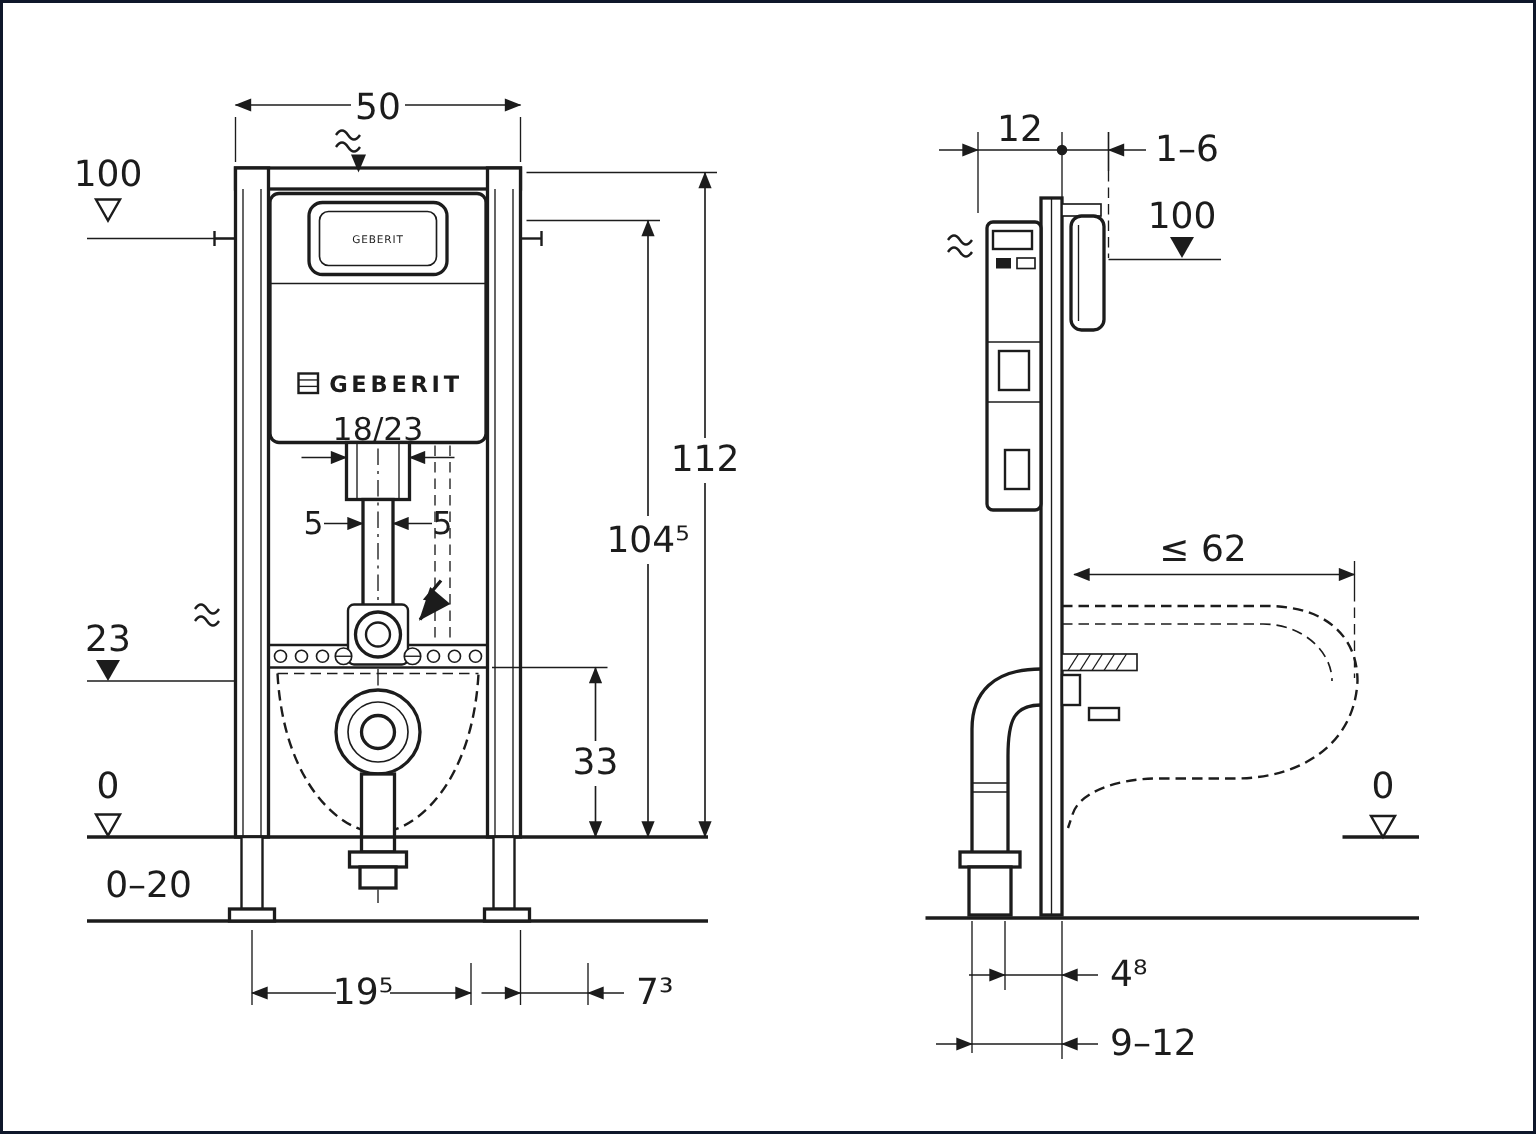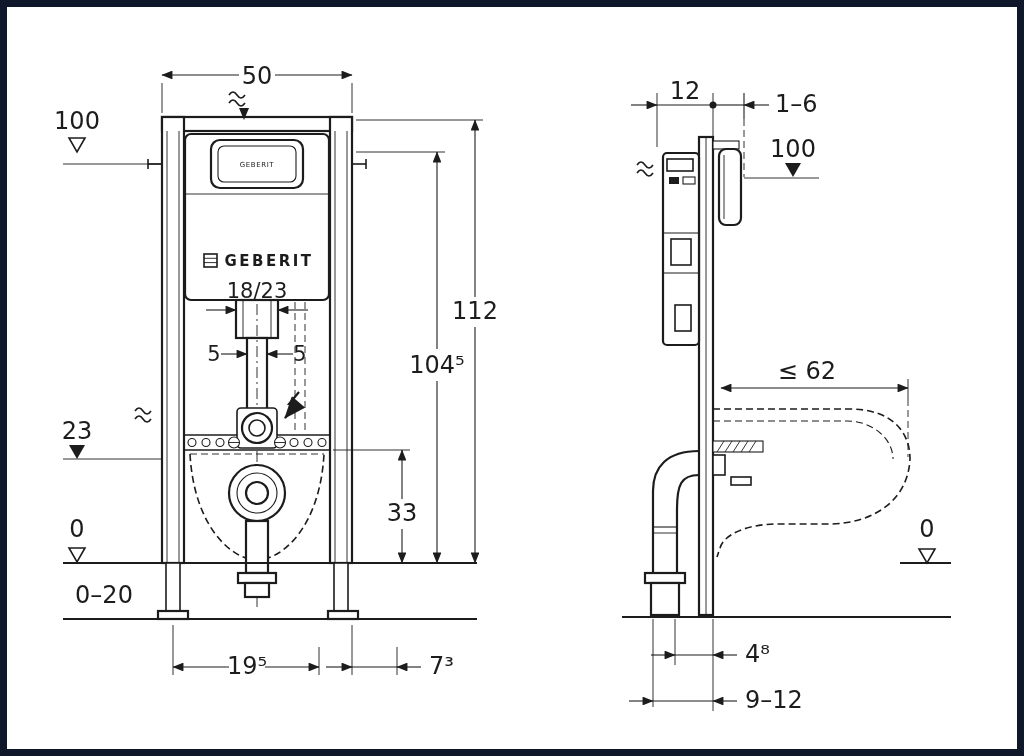--- a/index.html
+++ b/index.html
@@ -1,16 +1,16 @@
 <!DOCTYPE html>
 <html><head>
 <meta charset="utf-8">
 <style>
   html,body{margin:0;padding:0;background:#ffffff;}
-  .page{width:1024px;height:756px;background:#ffffff;border:7px solid #0f172a;box-sizing:border-box;overflow:hidden;}
+  .page{width:1024px;height:756px;background:#ffffff;border:2px solid #0f172a;box-sizing:border-box;overflow:hidden;}
   svg{display:block;}
   svg text{font-family:"DejaVu Sans","Liberation Sans",sans-serif;fill:#1c1c1c;}
   .dim{font-size:24px;}
   .dim-s{font-size:21px;}
   .brand{font-size:15px;font-weight:700;letter-spacing:2.5px;}
   .brand-tiny{font-size:7px;letter-spacing:0.6px;}
   .ln{stroke:#1c1c1c;fill:none;stroke-linecap:butt;}
   .s2{stroke-width:2.2;}
   .s15{stroke-width:1.6;}
   .s1{stroke-width:1.1;}

